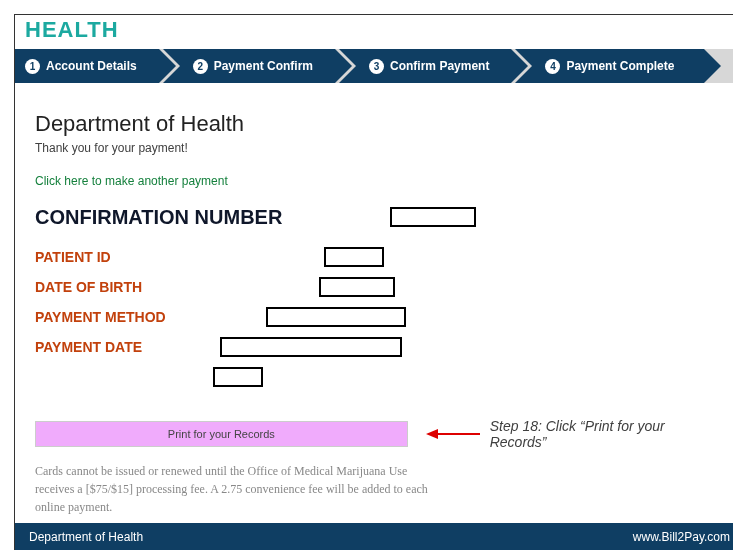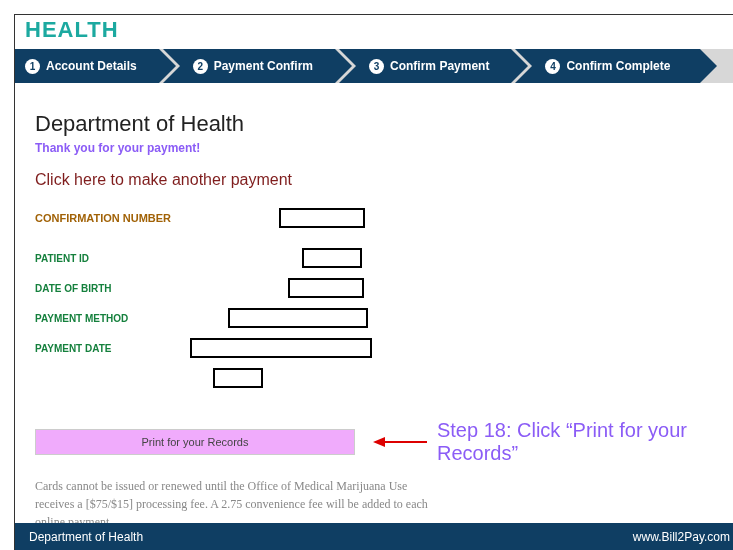--- a/index.html
+++ b/index.html
@@ -86,51 +86,51 @@
     padding: 26px 20px 10px 20px;
   }
   .title {
     font-size: 22px;
     color: #222;
     font-weight: normal;
     margin-bottom: 4px;
   }
   .thanks {
     font-size: 12px;
-    font-weight: bold;
-    color: #8b5cf6;
+    font-weight: normal;
+    color: #404040;
     margin-bottom: 16px;
   }
   .another-link {
-    color: #7f1d1d;
-    font-size: 16px;
+    color: #15803d;
+    font-size: 12px;
     display: inline-block;
     margin-bottom: 18px;
     cursor: pointer;
   }
   .details {
     margin-bottom: 30px;
   }
   .row {
     display: flex;
     align-items: center;
     margin-bottom: 8px;
     height: 22px;
   }
   .row.conf { margin-bottom: 18px; }
   .label {
-    font-size: 10px;
+    font-size: 14px;
     font-weight: bold;
-    color: #15803d;
+    color: #c2410c;
     text-transform: uppercase;
     white-space: nowrap;
   }
   .label.conf {
-    color: #a16207;
-    font-size: 11px;
+    color: #0f172a;
+    font-size: 20px;
   }
   .redact {
     border: 2px solid #000;
     height: 20px;
     background: #fff;
   }
   .print-row {
     display: flex;
     align-items: center;
     margin-top: 30px;
@@ -144,22 +144,23 @@
     height: 26px;
     width: 375px;
     cursor: pointer;
   }
   .arrow {
     margin: 0 8px 0 18px;
     display: inline-flex;
     align-items: center;
   }
   .annotation {
-    color: #8b5cf6;
-    font-size: 20px;
+    color: #404040;
+    font-style: italic;
+    font-size: 14px;
   }
   .fine-print {
     color: #888;
     font-size: 12px;
     line-height: 1.5;
     max-width: 400px;
     font-family: Georgia, serif;
   }
   .footer {
     position: absolute;
@@ -190,21 +191,21 @@
   <div class="step">
     <span class="step-num">2</span>
     <span>Payment Confirm</span>
   </div>
   <div class="step">
     <span class="step-num">3</span>
     <span>Confirm Payment</span>
   </div>
   <div class="step">
     <span class="step-num">4</span>
-    <span>Confirm Complete</span>
+    <span>Payment Complete</span>
   </div>
 </div>
 
 <div class="content">
   <h1 class="title">Department of Health</h1>
   <div class="thanks">Thank you for your payment!</div>
   <a class="another-link">Click here to make another payment</a>
 
   <div class="details">
     <div class="row conf">

